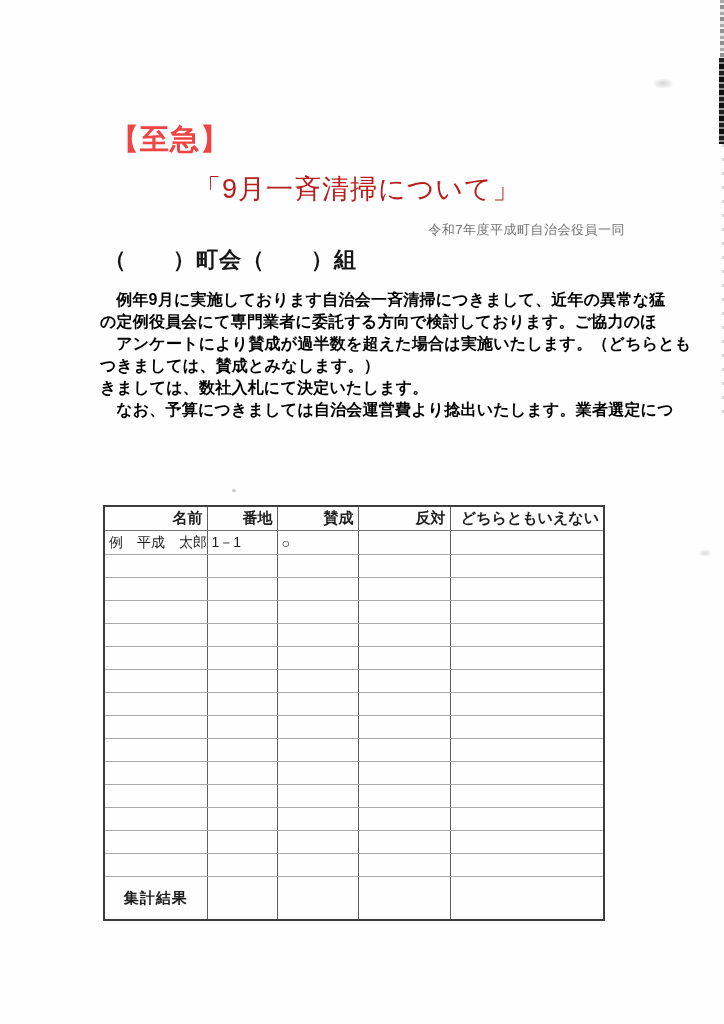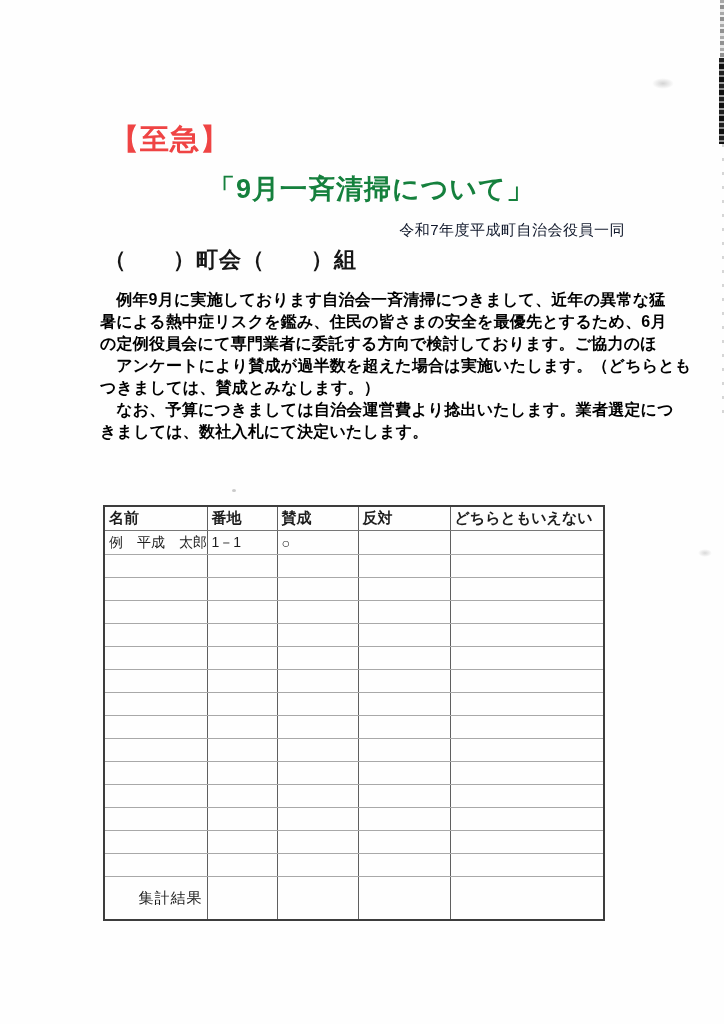--- a/index.html
+++ b/index.html
@@ -14,26 +14,26 @@
     background:#fefefe;
     overflow:hidden;
     color:#1c1c1c;
   }
   
   .urgent{
     position:absolute;left:110px;top:120px;
     font-size:29px;font-weight:bold;letter-spacing:1px;color:#ef4444;
   }
   .title{
-    position:absolute;left:208px;top:171px;
-    font-size:27px;font-weight:bold;letter-spacing:1px;color:#15803d;
+    position:absolute;left:194px;top:171px;
+    font-size:27px;font-weight:normal;letter-spacing:1px;color:#b91c1c;
   }
   .byline{
     position:absolute;right:99px;top:221px;
-    font-size:15px;color:#0f172a;letter-spacing:.5px;
+    font-size:13px;color:#737373;letter-spacing:.5px;
   }
   .addressee{
     position:absolute;left:104px;top:245px;
     font-size:22px;font-weight:bold;color:#161616;
     white-space:pre;letter-spacing:1px;
   }
   
   .body-text{
     position:absolute;left:100px;top:289px;width:530px;
     font-size:16px;line-height:22px;color:#000000;
@@ -56,31 +56,31 @@
   .survey-table th,.survey-table td{
     border-left:1px solid #5f5f5f;
     border-right:1px solid #5f5f5f;
     border-top:1px solid #a8a8a8;
     border-bottom:1px solid #a8a8a8;
     padding:0 4px;
     font-size:15px;color:#1d1d1d;
     overflow:hidden;white-space:nowrap;
   }
   .survey-table thead th{
-    height:23px;font-weight:600;text-align:left;
+    height:23px;font-weight:600;text-align:right;
     border-bottom:1px solid #777;
   }
   .survey-table tr.example-row td{height:23px;font-size:14px;}
   .survey-table tr.example-row td.name-cell{text-align:center;}
   .survey-table tr.example-row td.center{text-align:left;}
   .survey-table tr.empty-row td{height:22px;}
   .survey-table tr.footer-row td{height:42px;}
   .tally-label{
-    font-size:22px;font-weight:400;letter-spacing:1px;color:#111;
-    text-align:right;
+    font-size:22px;font-weight:700;letter-spacing:1px;color:#111;
+    text-align:center;
   }
   
   .edge-strip-top{
     position:absolute;right:0;top:0;width:4px;height:58px;
     background:repeating-linear-gradient(180deg,#9a9a9a 0 3px,#eaeaea 3px 5px,#7d7d7d 5px 9px,#e0e0e0 9px 12px);
     opacity:.85;
   }
   .edge-strip-dark{
     position:absolute;right:0;top:58px;width:5px;height:86px;
     background:repeating-linear-gradient(180deg,#1f1f1f 0 4px,#8a8a8a 4px 6px,#0f0f0f 6px 11px,#9b9b9b 11px 13px);
@@ -113,26 +113,25 @@
   <div class="smudge smudge-2"></div>
   <div class="speck"></div>
 
   <div class="urgent">【至急】</div>
   <div class="title">「9月一斉清掃について」</div>
   <div class="byline">令和7年度平成町自治会役員一同</div>
   <div class="addressee">（　　）町会（　　）組</div>
 
   <div class="body-text">
     <div class="line">　例年9月に実施しております自治会一斉清掃につきまして、近年の異常な猛</div>
-    <div class="line">暑による熱中症リスクを鑑み、住民の皆さまの安全を最優先とするため、6月</div>
     <div class="line">の定例役員会にて専門業者に委託する方向で検討しております。ご協力のほ</div>
     <div class="line">　アンケートにより賛成が過半数を超えた場合は実施いたします。（どちらとも</div>
     <div class="line">つきましては、賛成とみなします。）</div>
+    <div class="line">きましては、数社入札にて決定いたします。</div>
     <div class="line">　なお、予算につきましては自治会運営費より捻出いたします。業者選定につ</div>
-    <div class="line">きましては、数社入札にて決定いたします。</div>
   </div>
 
   <table class="survey-table">
     <colgroup>
       <col class="c1">
         <col class="c2">
         <col class="c3">
         <col class="c4">
         <col class="c5">
     </colgroup>

